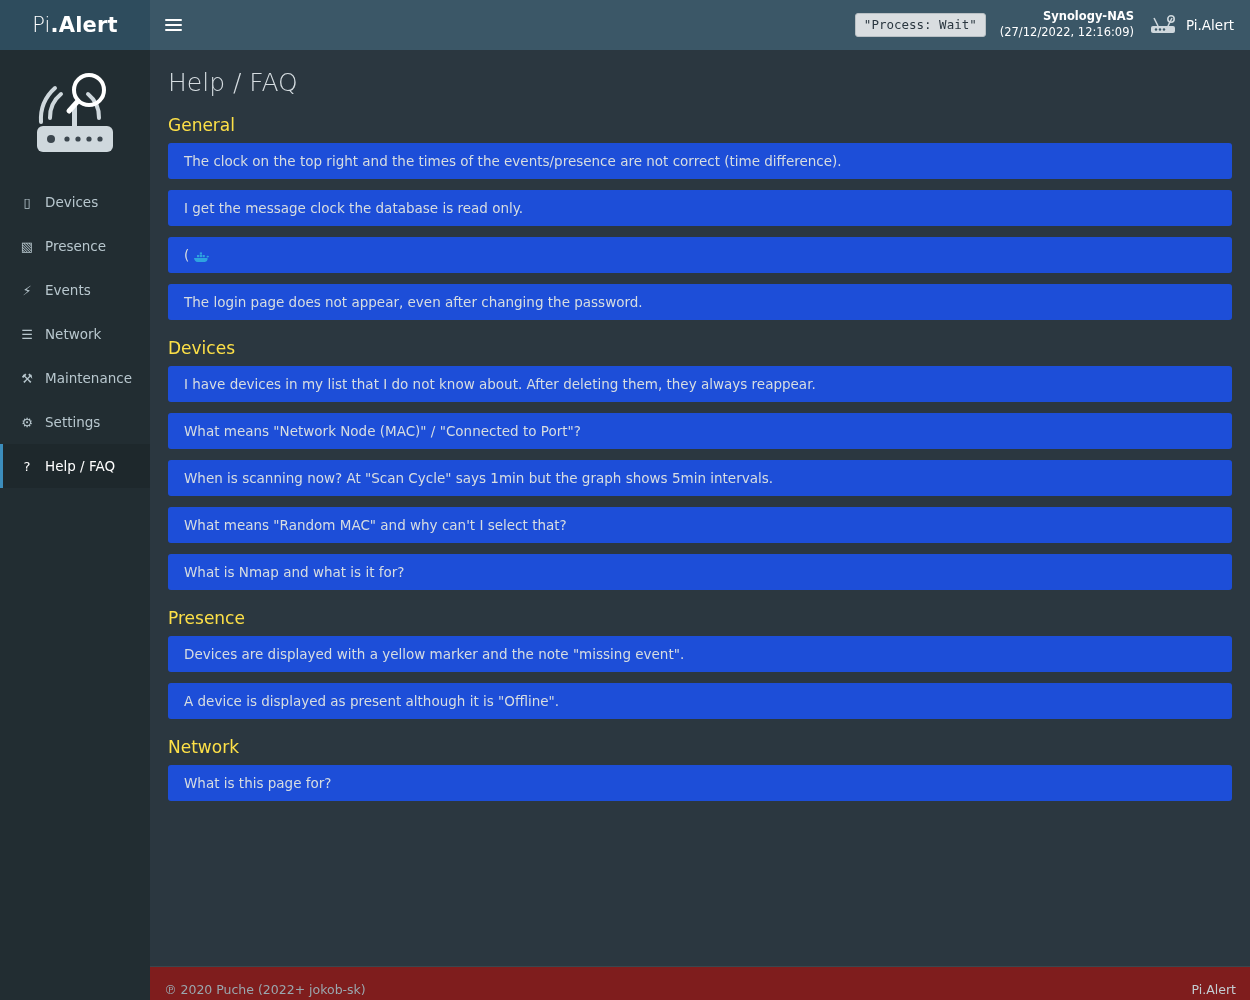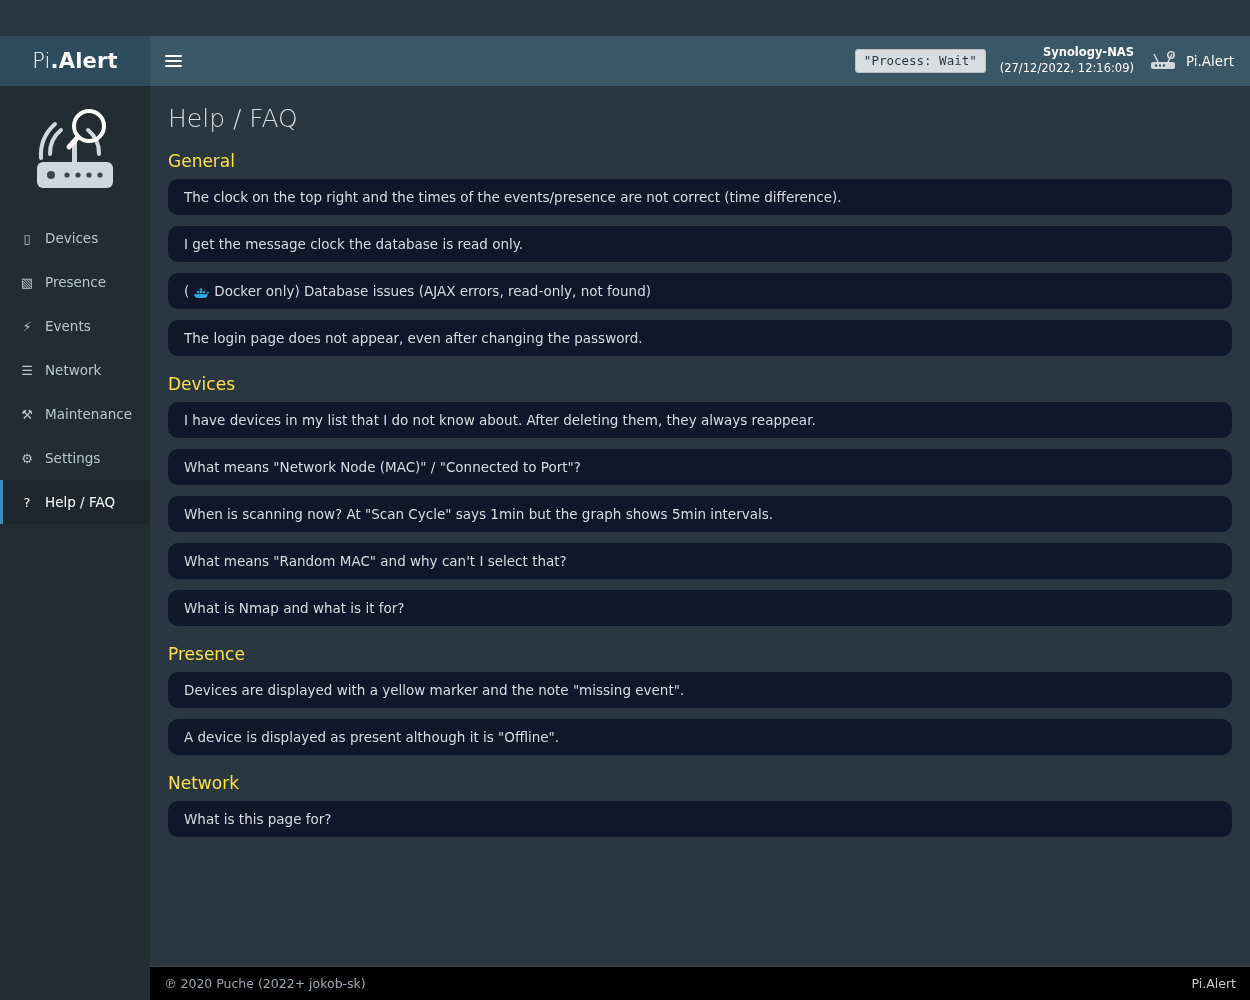--- a/index.html
+++ b/index.html
@@ -5,21 +5,21 @@
   * { box-sizing: border-box; margin: 0; padding: 0; }
   html, body {
     width: 1250px; height: 1000px;
     background: #2b3740;
     font-family: "DejaVu Sans", "Liberation Sans", sans-serif;
     overflow: hidden;
   }
   #app { position: relative; width: 1250px; height: 1000px; display: flex; flex-direction: column; }
 
   
-  .header { height: 50px; display: flex; align-items: stretch; flex: 0 0 50px; margin-top: 36px; }
+  .header { height: 50px; display: flex; align-items: stretch; flex: 0 0 50px; }
   .logo-box {
     width: 150px; background: #2e4c5d; color: #ffffff;
     display: flex; align-items: center; justify-content: center;
     font-size: 21px; letter-spacing: .2px;
   }
   .logo-box .thin { font-weight: 300; }
   .logo-box .bold { font-weight: 700; }
   .navbar {
     flex: 1; background: #3b5767; display: flex; align-items: center;
     padding: 0 12px 0 0; position: relative;
@@ -58,32 +58,32 @@
   .menu li.active { background: #1e282c; color: #ffffff; border-left-color: #3c8dbc; }
   .menu li.active .mi { color: #ffffff; }
 
   
   .content { flex: 1; background: #2b3740; position: relative; display: flex; flex-direction: column; min-width: 0; }
   .content-inner { padding: 16px 18px 0 18px; flex: 1; overflow: hidden; }
   .page-title { color: #d6dde1; font-size: 25px; font-weight: 300; margin: 2px 0 16px 0; }
   .section-title { color: #fde047; font-size: 17px; font-weight: 400; margin: 18px 0 8px 0; }
   .section-title:first-of-type { margin-top: 0; }
   .faq-item {
-    background: #0f172a; color: #d7dde1; font-size: 13.5px;
+    background: #1d4ed8; color: #d7dde1; font-size: 13.5px;
     height: 36px; display: flex; align-items: center; padding: 0 16px;
-    margin-bottom: 11px; border-radius: 10px; cursor: pointer;
+    margin-bottom: 11px; border-radius: 3px; cursor: pointer;
   }
   .faq-item .docker {
     display: inline-block; width: 17px; height: 13px; margin: 0 4px; position: relative; top: 2px;
   }
 
   
   .footer {
-    height: 34px; background: #000000; border-top: 1px solid #3a464e;
-    display: flex; align-items: center; justify-content: space-between;
+    height: 34px; background: #7f1d1d; border-top: 1px solid #3a464e;
+    display: flex; align-items: flex-end; justify-content: space-between;
     padding: 3px 14px; color: #9aa7ae; font-size: 12.5px; flex: 0 0 34px;
   }
   .footer .right { color: #c3ccd1; }
 </style>
 </head>
 <body>
 
 <div id="app">
 
   <div class="header">
@@ -184,21 +184,20 @@
           <span class="docker">
             <svg width="17" height="13" viewBox="0 0 17 13">
               <rect x="4" y="4" width="2.2" height="2.2" fill="#2ea3e0"></rect>
               <rect x="6.8" y="4" width="2.2" height="2.2" fill="#2ea3e0"></rect>
               <rect x="9.6" y="4" width="2.2" height="2.2" fill="#2ea3e0"></rect>
               <rect x="6.8" y="1.4" width="2.2" height="2.2" fill="#2ea3e0"></rect>
               <path d="M1 7 h13.4 c0.6 1.6 -0.3 4 -3.4 4 H4.6 C2.6 11 1.2 9.2 1 7 z" fill="#2ea3e0"></path>
               <path d="M13.6 5.2 c1.1 -0.8 2.2 -0.2 2.5 0.4 -0.4 0.9 -1.5 1.1 -2.3 0.8 z" fill="#2ea3e0"></path>
             </svg>
           </span>
-          <span> Docker only) Database issues (AJAX errors, read-only, not found)</span>
         </div>
         <div class="faq-item">The login page does not appear, even after changing the password.</div>
 
         <div class="section-title">Devices</div>
         <div class="faq-item">I have devices in my list that I do not know about. After deleting them, they always reappear.</div>
 
         <div class="faq-item">What means "Network Node (MAC)" / "Connected to Port"?</div>
         <div class="faq-item">When is scanning now? At "Scan Cycle" says 1min but the graph shows 5min intervals.</div>
         <div class="faq-item">What means "Random MAC" and why can't I select that?</div>
         <div class="faq-item">What is Nmap and what is it for?</div>

